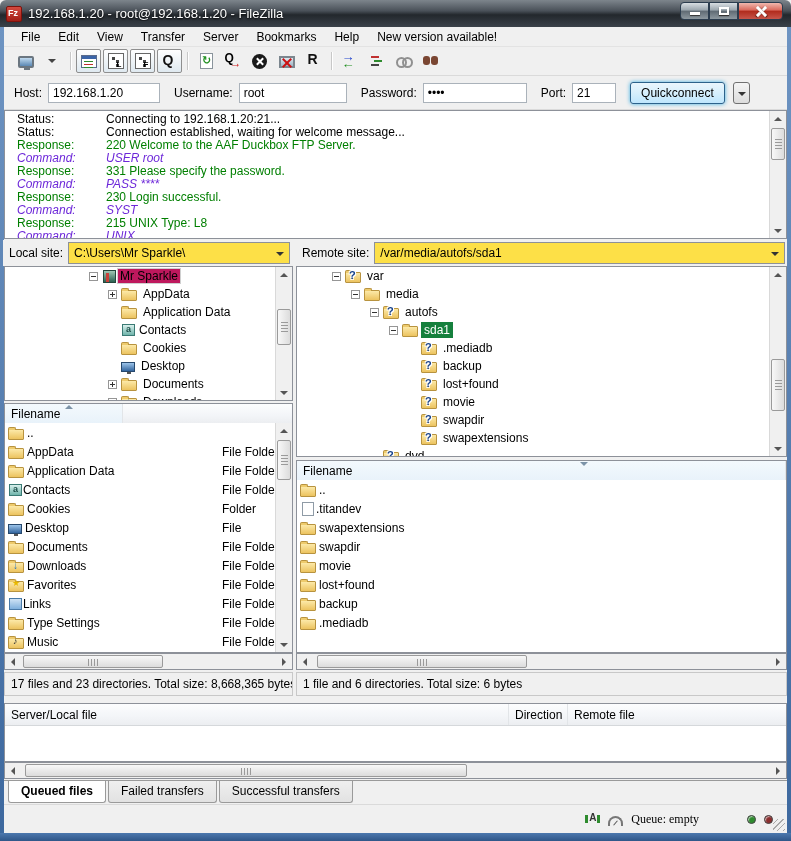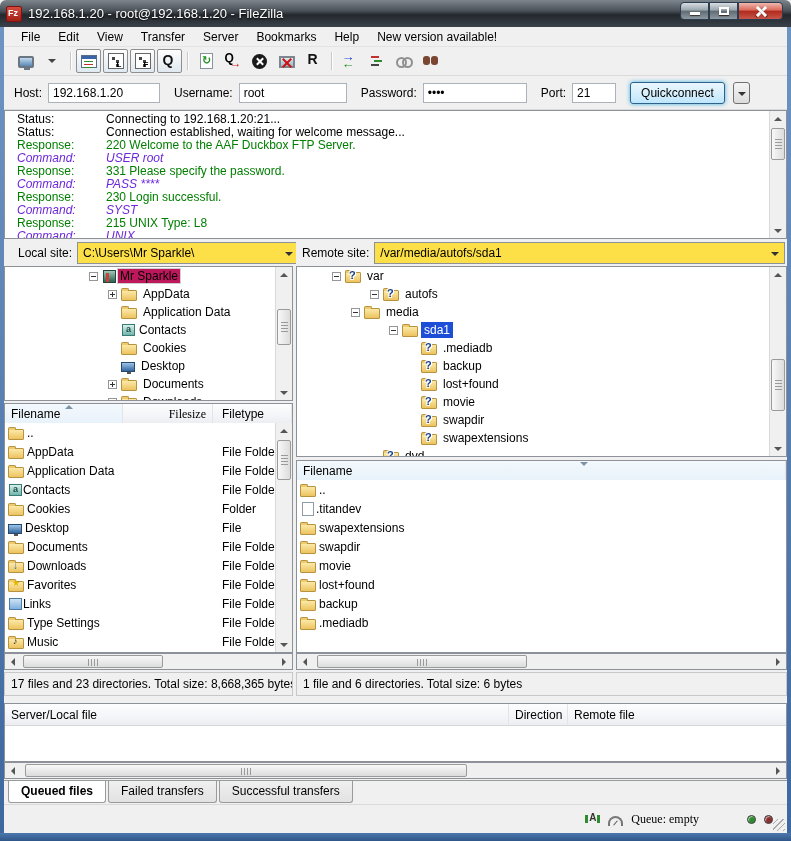--- a/index.html
+++ b/index.html
@@ -81,21 +81,21 @@
   .qc-dd{width:17px;height:22px;border:1px solid #707070;border-radius:3px;background:linear-gradient(#f4f4f4,#dcdcdc);
     position:relative;margin-left:2px;}
   .qc-dd::after{content:"";position:absolute;left:4px;top:9px;border-left:4px solid transparent;border-right:4px solid transparent;border-top:4px solid #333;}
   
   .pane{position:absolute;background:#fff;border:1px solid #8d9199;overflow:hidden;}
   .log{left:4px;right:4px;top:110px;bottom:602px;padding:2px 0 0 0;}
   .logline{display:flex;line-height:13px;white-space:nowrap;}
   .loglabel{width:101px;flex:none;padding-left:12px;}
   .Response{color:#007f00;} .Command{color:#6d28d9;font-style:italic;} .Status{color:#000;}
   .sitebar{position:absolute;top:240px;height:26px;background:#f0f0f0;display:flex;align-items:center;gap:5px;}
-  .sitebar.sb-local{left:12px;width:289px;justify-content:space-between;} .sitebar.sb-remote{left:296px;width:491px;}
+  .sitebar.sb-local{left:3px;width:289px;justify-content:space-between;} .sitebar.sb-remote{left:296px;width:491px;}
   .combo{flex:1;height:22px;border:1px solid #8d9199;background:#fde047;display:flex;align-items:center;
     padding-left:5px;position:relative;margin-right:2px;white-space:nowrap;overflow:hidden;}
   .combo .caret{position:absolute;right:5px;top:9px;border-left:4px solid transparent;border-right:4px solid transparent;border-top:4px solid #333;}
   .tree-local{left:4px;width:289px;top:266px;height:135px;}
   .tree-remote{left:296px;width:491px;top:266px;height:191px;}
   .trow{display:flex;align-items:center;height:18px;white-space:nowrap;}
   .ic-minus,.ic-plus,.ic-none{width:9px;height:9px;flex:none;margin-right:4px;position:relative;}
   .ic-minus,.ic-plus{border:1px solid #969696;background:#fff;}
   .ic-minus::before,.ic-plus::before{content:"";position:absolute;left:1px;top:3px;width:5px;height:1px;background:#333;}
   .ic-plus::after{content:"";position:absolute;left:3px;top:1px;width:1px;height:5px;background:#333;}
@@ -111,25 +111,25 @@
   .ic-user::after{content:"";position:absolute;left:2px;top:2px;width:3px;height:9px;background:#c9413a;}
   .ic-contacts{width:13px;height:12px;margin:1px;background:linear-gradient(#d9f0ec,#6fb4ab);border:1px solid #3a7a74;}
   .ic-contacts::after{content:"a";position:absolute;left:3px;top:-1px;font-size:9px;font-weight:bold;color:#1d4f4a;}
   .ic-desktop{width:14px;height:10px;margin-top:2px;background:linear-gradient(#9cc4ea,#33659e);border:1px solid #27496e;}
   .ic-desktop::after{content:"";position:absolute;left:5px;bottom:-3px;width:4px;height:2px;background:#555;}
   .ic-downloads::after{content:"\2193";position:absolute;left:4px;top:-3px;font-size:10px;font-weight:bold;color:#1f6fbf;}
   .ic-favorites::after{content:"\2605";position:absolute;left:3px;top:-4px;font-size:9px;color:#e8b800;}
   .ic-links{width:13px;height:12px;margin:1px;background:linear-gradient(#cfe3f5,#7fb0dd);border:1px solid #4a7aa8;}
   .ic-music::after{content:"\266A";position:absolute;left:4px;top:-3px;font-size:9px;color:#333;}
   .tlabel{padding:1px 3px;}
-  .sel-active{background:#1d4ed8;color:#fff;}
+  .sel-active{background:#15803d;color:#fff;}
   .sel-inactive{background:#be185d;border:1px solid #d0d0d0;padding:0 2px;}
   
   .lheader{position:absolute;height:21px;display:flex;
-    background:linear-gradient(#fcfdfe,#f3f5f8 60%,#eceef1);border:1px solid #8d9199;border-bottom:1px solid #d5d8db;}
+    background:linear-gradient(#fcfdfe,#f3f5f8 60%,#eceef1);border:1px solid #8d9199;border-bottom:1px solid #d5d8db;flex-direction:column;}
   .lh-local{left:4px;width:289px;top:403px;} .lh-remote{left:296px;width:491px;top:460px;}
   .hcell{padding:3px 6px;border-right:1px solid #e2e5e8;position:relative;white-space:nowrap;}
   .hc-name{width:118px;background:linear-gradient(#f3f9fd,#e8f2fa);}
   .hc-size{width:90px;text-align:right;font-family:Liberation Serif, serif;}
   .hc-type{flex:1;padding-left:9px;}
   .hc-name-r{flex:1;background:linear-gradient(#f3f9fd,#e8f2fa);}
   .sort-asc{position:absolute;top:1px;left:60px;border-left:4px solid transparent;border-right:4px solid transparent;border-bottom:4px solid #7c93a8;}
   .sort-desc{position:absolute;top:1px;left:283px;border-left:4px solid transparent;border-right:4px solid transparent;border-top:4px solid #7c93a8;}
   .list-local{left:4px;width:289px;top:423px;height:230px;border-top:none;}
   .list-remote{left:296px;width:491px;top:480px;height:173px;border-top:none;}
@@ -414,30 +414,30 @@
 
   <div class="pane tree-remote">
     <div>
 
         <div class="trow" style="padding-left: 35px;">
           <span class="ic-minus"></span>
           <span class="fi ic-folder-q"></span>
           <span class="tlabel">var</span>
         </div>
 
-        <div class="trow" style="padding-left: 73px;">
-          <span class="ic-minus"></span>
-          <span class="fi ic-folder-q"></span>
-          <span class="tlabel">autofs</span>
-        </div>
-
         <div class="trow" style="padding-left: 54px;">
           <span class="ic-minus"></span>
           <span class="fi ic-folder"></span>
           <span class="tlabel">media</span>
+        </div>
+
+        <div class="trow" style="padding-left: 73px;">
+          <span class="ic-minus"></span>
+          <span class="fi ic-folder-q"></span>
+          <span class="tlabel">autofs</span>
         </div>
 
         <div class="trow" style="padding-left: 92px;">
           <span class="ic-minus"></span>
           <span class="fi ic-folder"></span>
           <span class="tlabel sel-active">sda1</span>
         </div>
 
         <div class="trow" style="padding-left: 111px;">
           <span class="ic-none"></span>

